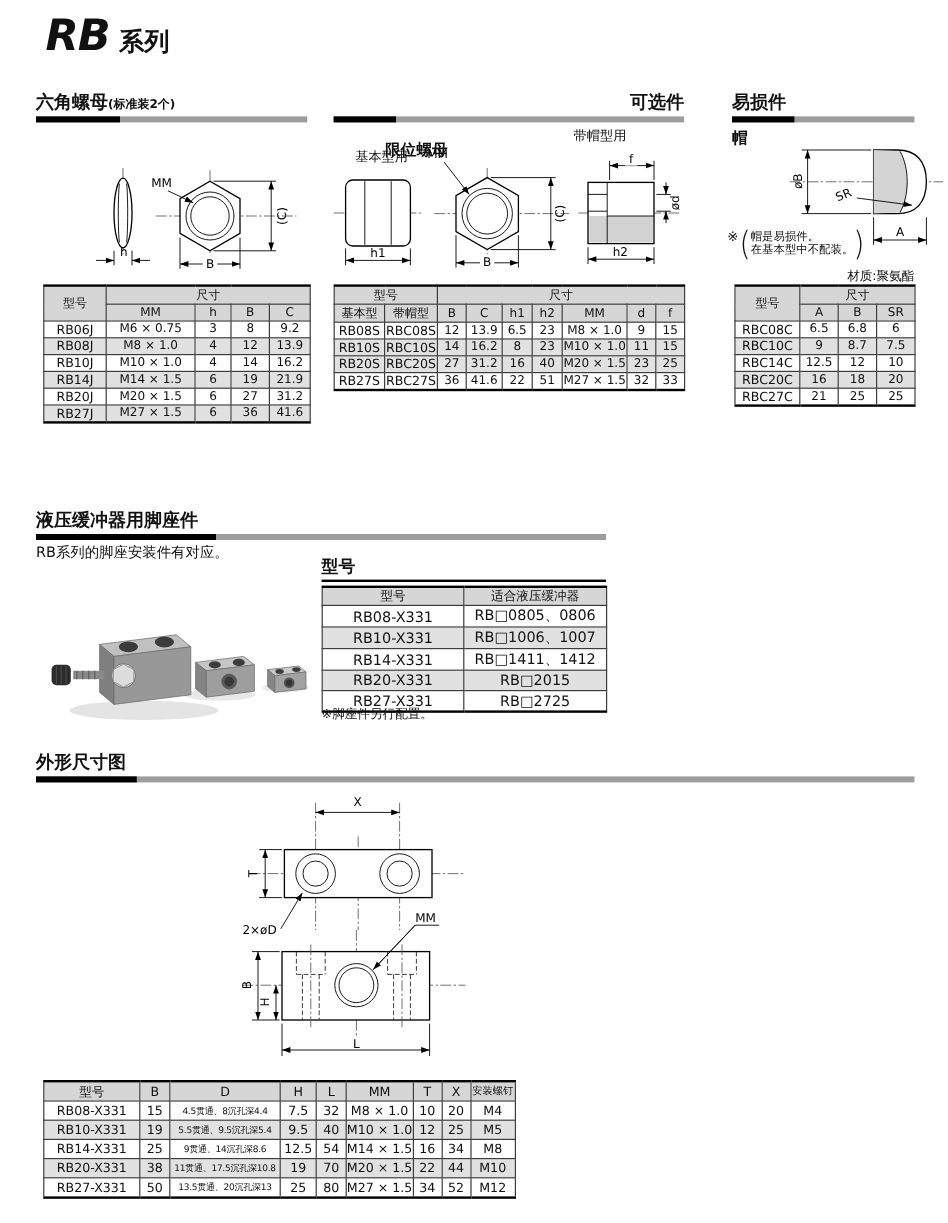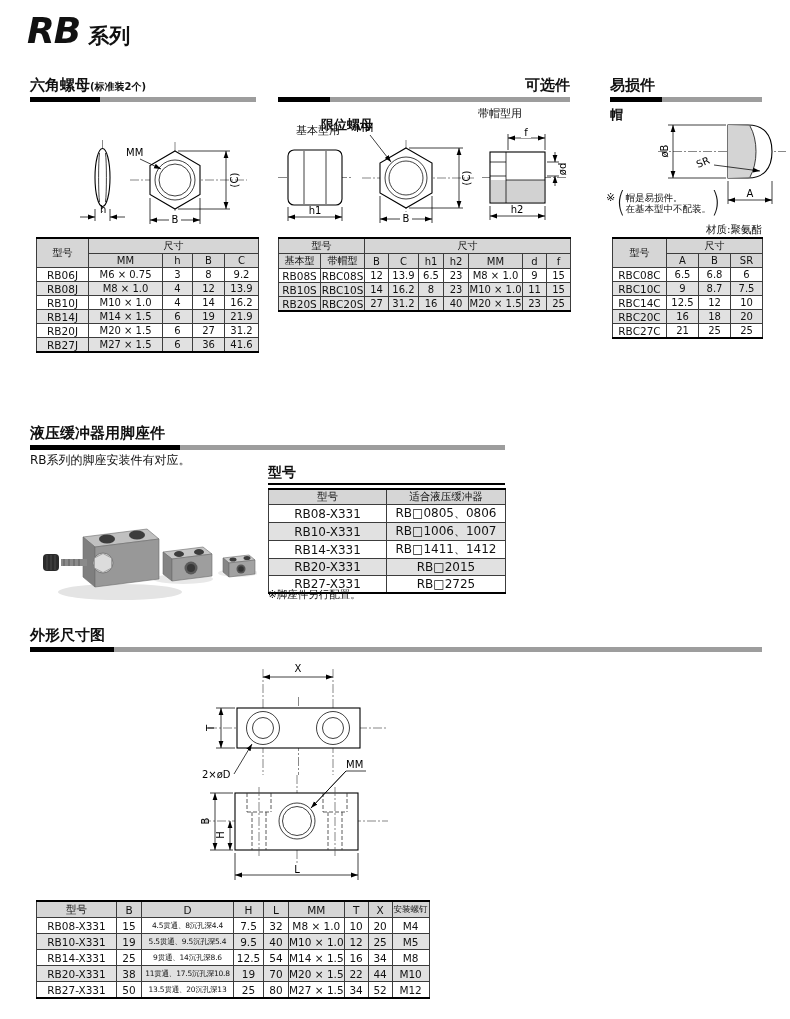--- a/index.html
+++ b/index.html
@@ -1,20 +1,20 @@
 <!DOCTYPE html>
 <html><head>
 <meta charset="utf-8">
 <style>
   html,body{margin:0;padding:0;background:#fff;}
   #page{position:relative;width:790px;height:1019px;background:#fff;overflow:hidden;
         font-family:"DejaVu Sans","Liberation Sans",sans-serif;color:#111;}
   .abs{position:absolute;}
   
-  #main-title{left:27px;top:10px;white-space:nowrap;}
+  #main-title{left:38px;top:10px;white-space:nowrap;}
   #main-title .rb{font-size:36px;font-weight:bold;font-style:italic;letter-spacing:-1px;}
   #main-title .series{font-size:21px;font-weight:600;margin-left:8px;}
   
   .sec-title{font-size:15px;font-weight:bold;white-space:nowrap;}
   .sec-title .small{font-size:10px;}
   .bar{height:5px;background:#9d9d9d;position:relative;margin-top:2px;}
   .bar i{position:absolute;left:0;top:0;bottom:0;background:#000;}
   .sub1{font-size:13px;font-weight:bold;white-space:nowrap;}
   .sub2{font-size:11px;white-space:nowrap;}
   .note-small{font-size:10.5px;white-space:nowrap;}
@@ -288,20 +288,31 @@
           <td class="model">RB20S</td>
           <td class="model">RBC20S</td>
           <td>27</td>
           <td>31.2</td>
           <td>16</td>
           <td>40</td>
           <td>M20 × 1.5</td>
           <td>23</td>
           <td>25</td>
         </tr>
+    <tr>
+          <td class="model">RB27S</td>
+          <td class="model">RBC27S</td>
+          <td>36</td>
+          <td>41.6</td>
+          <td>22</td>
+          <td>51</td>
+          <td>M27 × 1.5</td>
+          <td>32</td>
+          <td>33</td>
+        </tr>
   </tbody>
     </table>
 
   <div class="abs" style="left:610px;top:76px;width:152px;">
     <div class="sec-title"><span>易损件</span></div>
     <div class="bar">
         <i style="width:52px;"></i>
       </div>
   </div>
   <div class="abs sub1" style="left:610px;top:106px;">帽</div>

